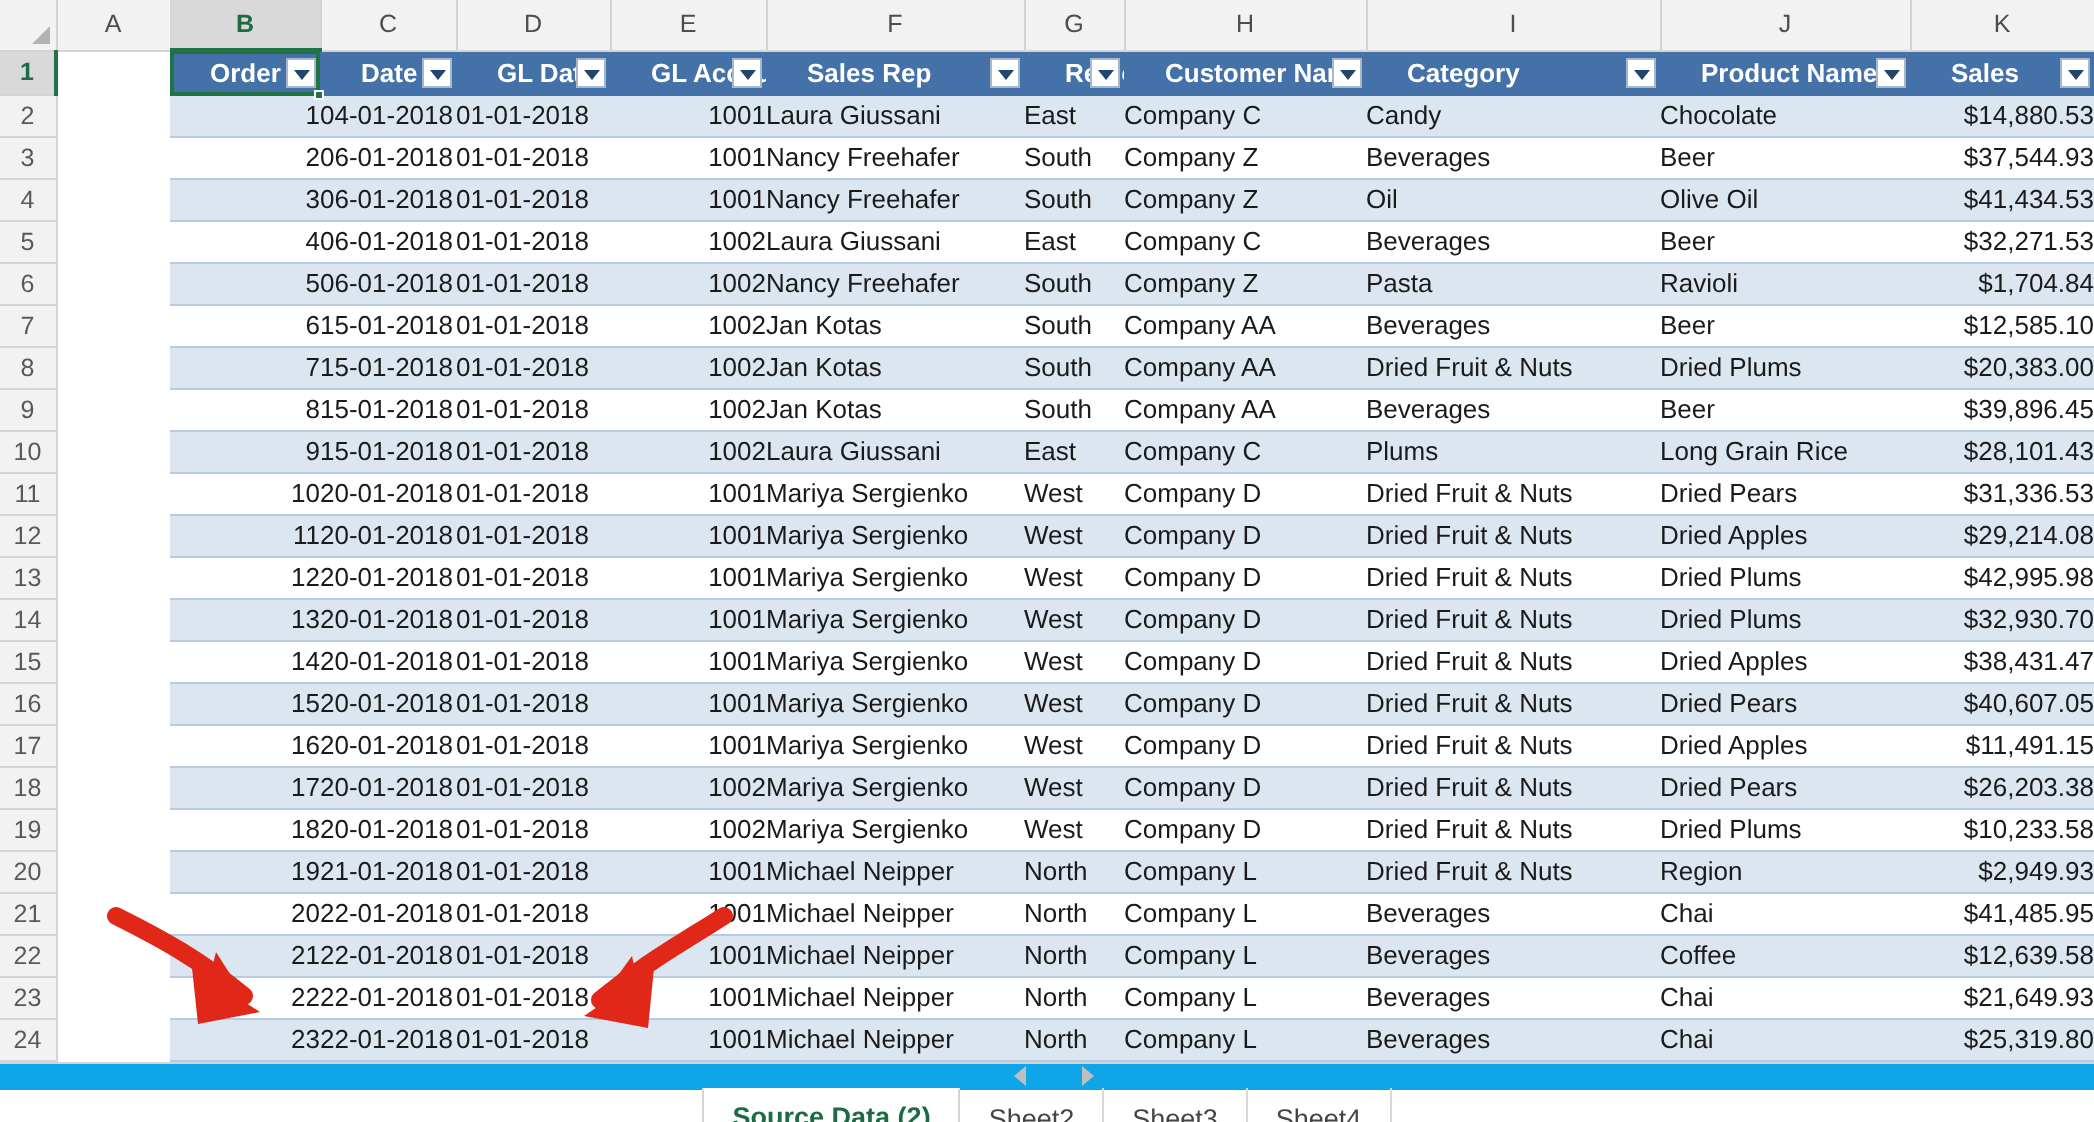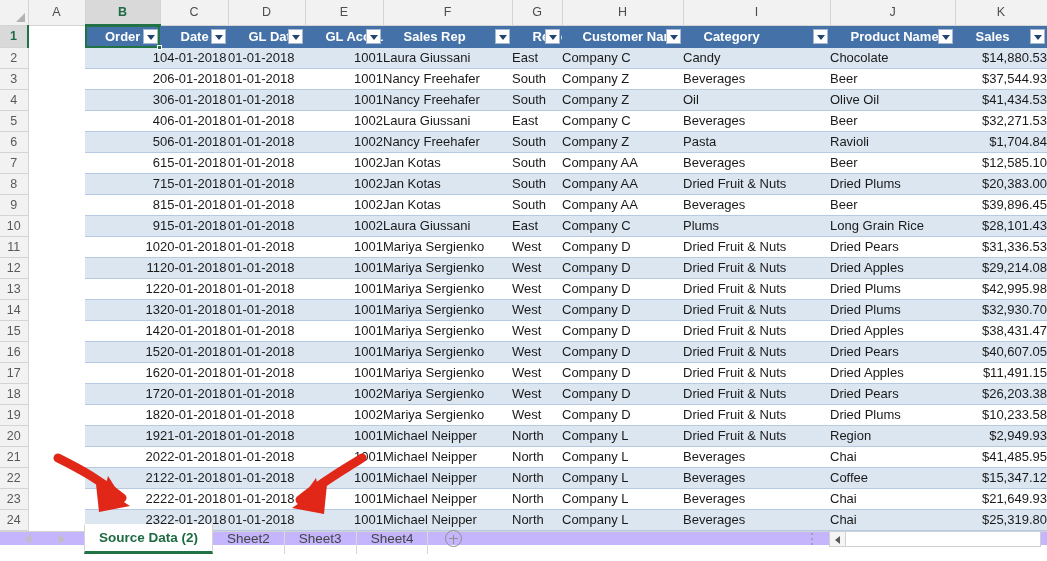--- a/index.html
+++ b/index.html
@@ -131,23 +131,23 @@
     position:absolute;
     width:5px;height:5px;
     background:#217346;
     border:1px solid #ffffff;
     z-index:9;
   }
 
   
   #bottom-bar{
     position:absolute; left:0; top:531px; width:1047px; height:14px;
-    background:#c4b5fd;
+    background:#0ea5e9;
     border-top:1px solid #d4d4d4;
-    display:flex; align-items:center;
+    display:flex; align-items:center;flex-direction:column;
   }
   .navarrows{ display:flex; align-items:center; gap:22px; margin-left:22px; margin-right:16px; }
   .navarrow{ width:12px;height:12px; position:relative; cursor:default; }
   .navarrow.left::before{
     content:""; position:absolute; left:3px; top:1px;
     width:0;height:0; border-top:5px solid transparent; border-bottom:5px solid transparent;
     border-right:6px solid #bfbfbf;
   }
   .navarrow.right::before{
     content:""; position:absolute; left:3px; top:1px;
@@ -556,21 +556,21 @@
           <td class="gutter"></td>
           <td class="dcell num">21</td>
           <td class="dcell txt">22-01-2018</td>
           <td class="dcell txt">01-01-2018</td>
           <td class="dcell num">1001</td>
           <td class="dcell txt">Michael Neipper</td>
           <td class="dcell txt">North</td>
           <td class="dcell txt">Company L</td>
           <td class="dcell txt">Beverages</td>
           <td class="dcell txt">Coffee</td>
-          <td class="dcell num">$15,347.12</td>
+          <td class="dcell num">$12,639.58</td>
         </tr>
         <tr class="band-b">
           <td class="rownum">23</td>
           <td class="gutter"></td>
           <td class="dcell num">22</td>
           <td class="dcell txt">22-01-2018</td>
           <td class="dcell txt">01-01-2018</td>
           <td class="dcell num">1001</td>
           <td class="dcell txt">Michael Neipper</td>
           <td class="dcell txt">North</td>

